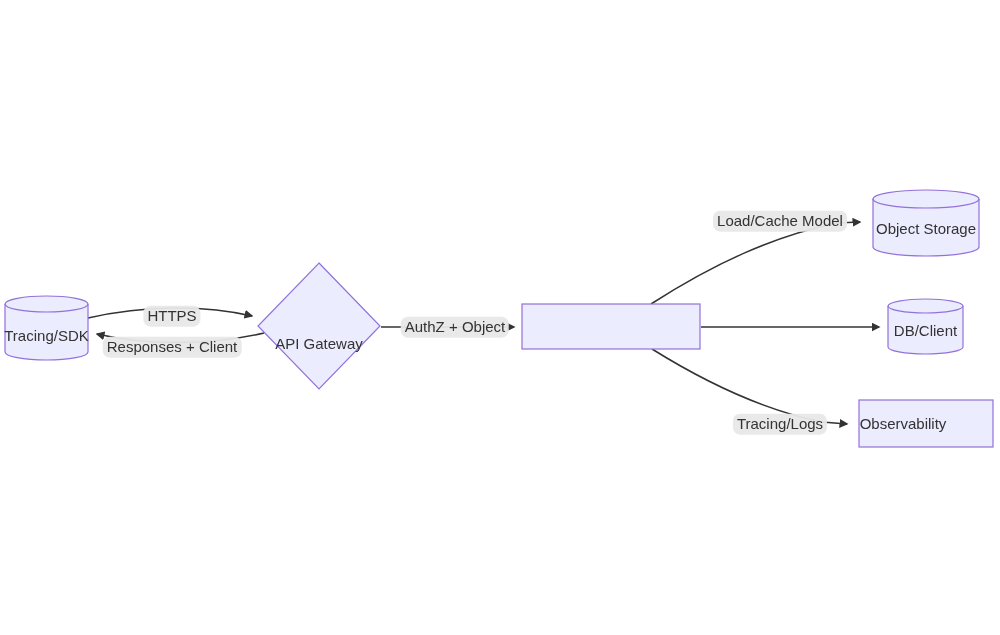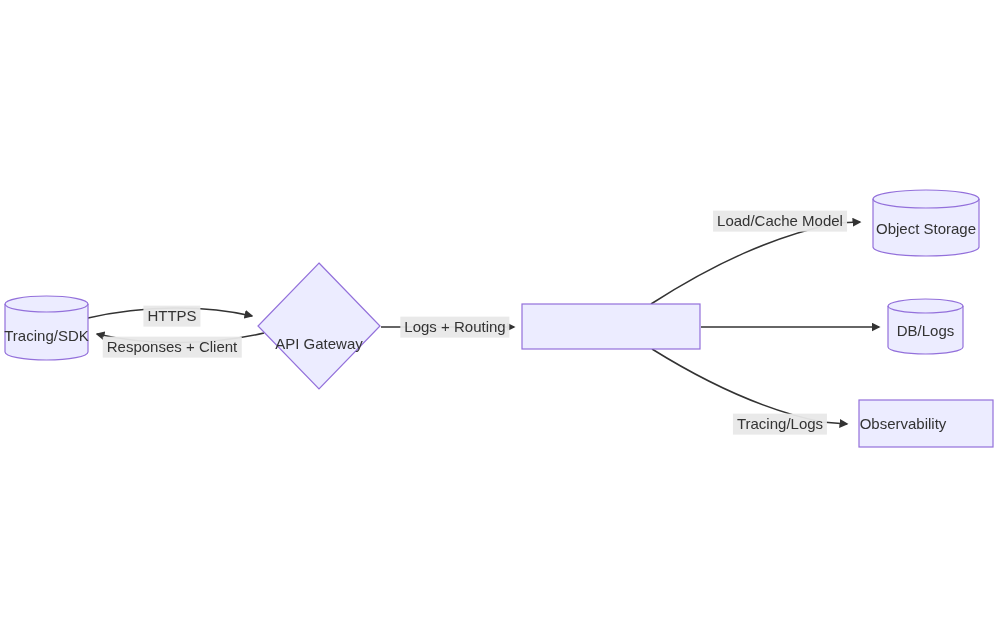--- a/index.html
+++ b/index.html
@@ -35,20 +35,21 @@
     stroke: #333333;
     stroke-width: 1.5;
   }
   .label {
     position: absolute;
     transform: translate(-50%, -50%);
     white-space: nowrap;
     font-size: 15px;
     color: #333333;
     line-height: 1.25;
+    border-radius: 7px;
   }
   .node-label {
     text-align: left;
   }
   .edge-label {
     background: rgba(232, 232, 232, 0.95);
     padding: 1px 4px;
   }
 </style>
 </head>
@@ -90,22 +91,22 @@
       <path class="node-shape" d="M888,306 L888,347 A37.5,7 0 0 0 963,347 L963,306 A37.5,7 0 0 0 888,306 Z"></path>
       <path class="node-inner" d="M888,306 A37.5,7 0 0 0 963,306"></path>
     </g>
 
     <rect class="node-shape" x="859" y="400" width="134" height="47"></rect>
   </svg>
 
   <div class="label node-label" style="left:46.5px; top:336px">Tracing/SDK</div>
   <div class="label node-label" style="left:319px; top:344px">API Gateway</div>
   <div class="label node-label" style="left:926px; top:229px">Object Storage</div>
-  <div class="label node-label" style="left:925.5px; top:331px">DB/Logs</div>
+  <div class="label node-label" style="left:925.5px; top:331px">DB/Client</div>
   <div class="label node-label" style="left:903px; top:424px">Observability</div>
 
   <div class="label edge-label" style="left:172px; top:316px">HTTPS</div>
   <div class="label edge-label" style="left:172px; top:347px">Responses + Client</div>
-  <div class="label edge-label" style="left:455px; top:327px">Logs + Routing</div>
+  <div class="label edge-label" style="left:455px; top:327px">AuthZ + Object</div>
   <div class="label edge-label" style="left:780px; top:221px">Load/Cache Model</div>
   <div class="label edge-label" style="left:780px; top:424px">Tracing/Logs</div>
 
 </div>
 
 </body></html>

